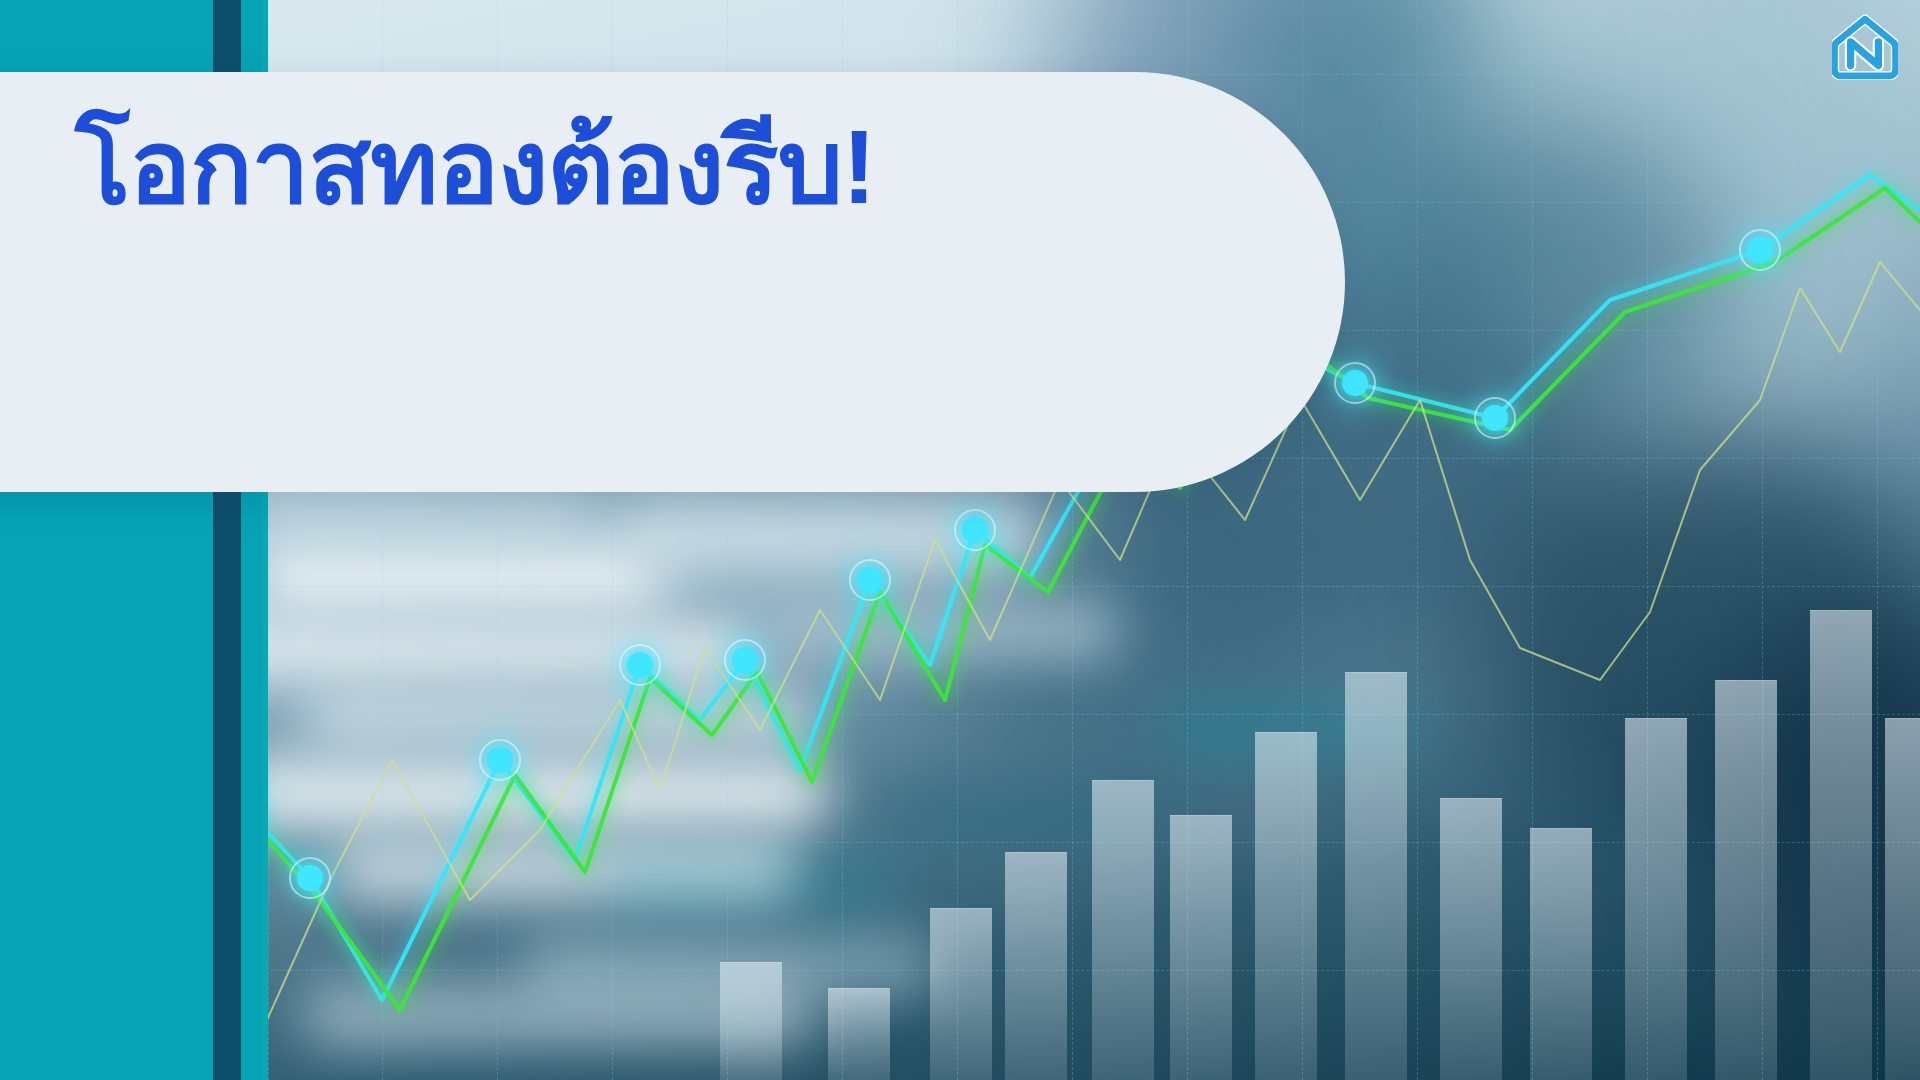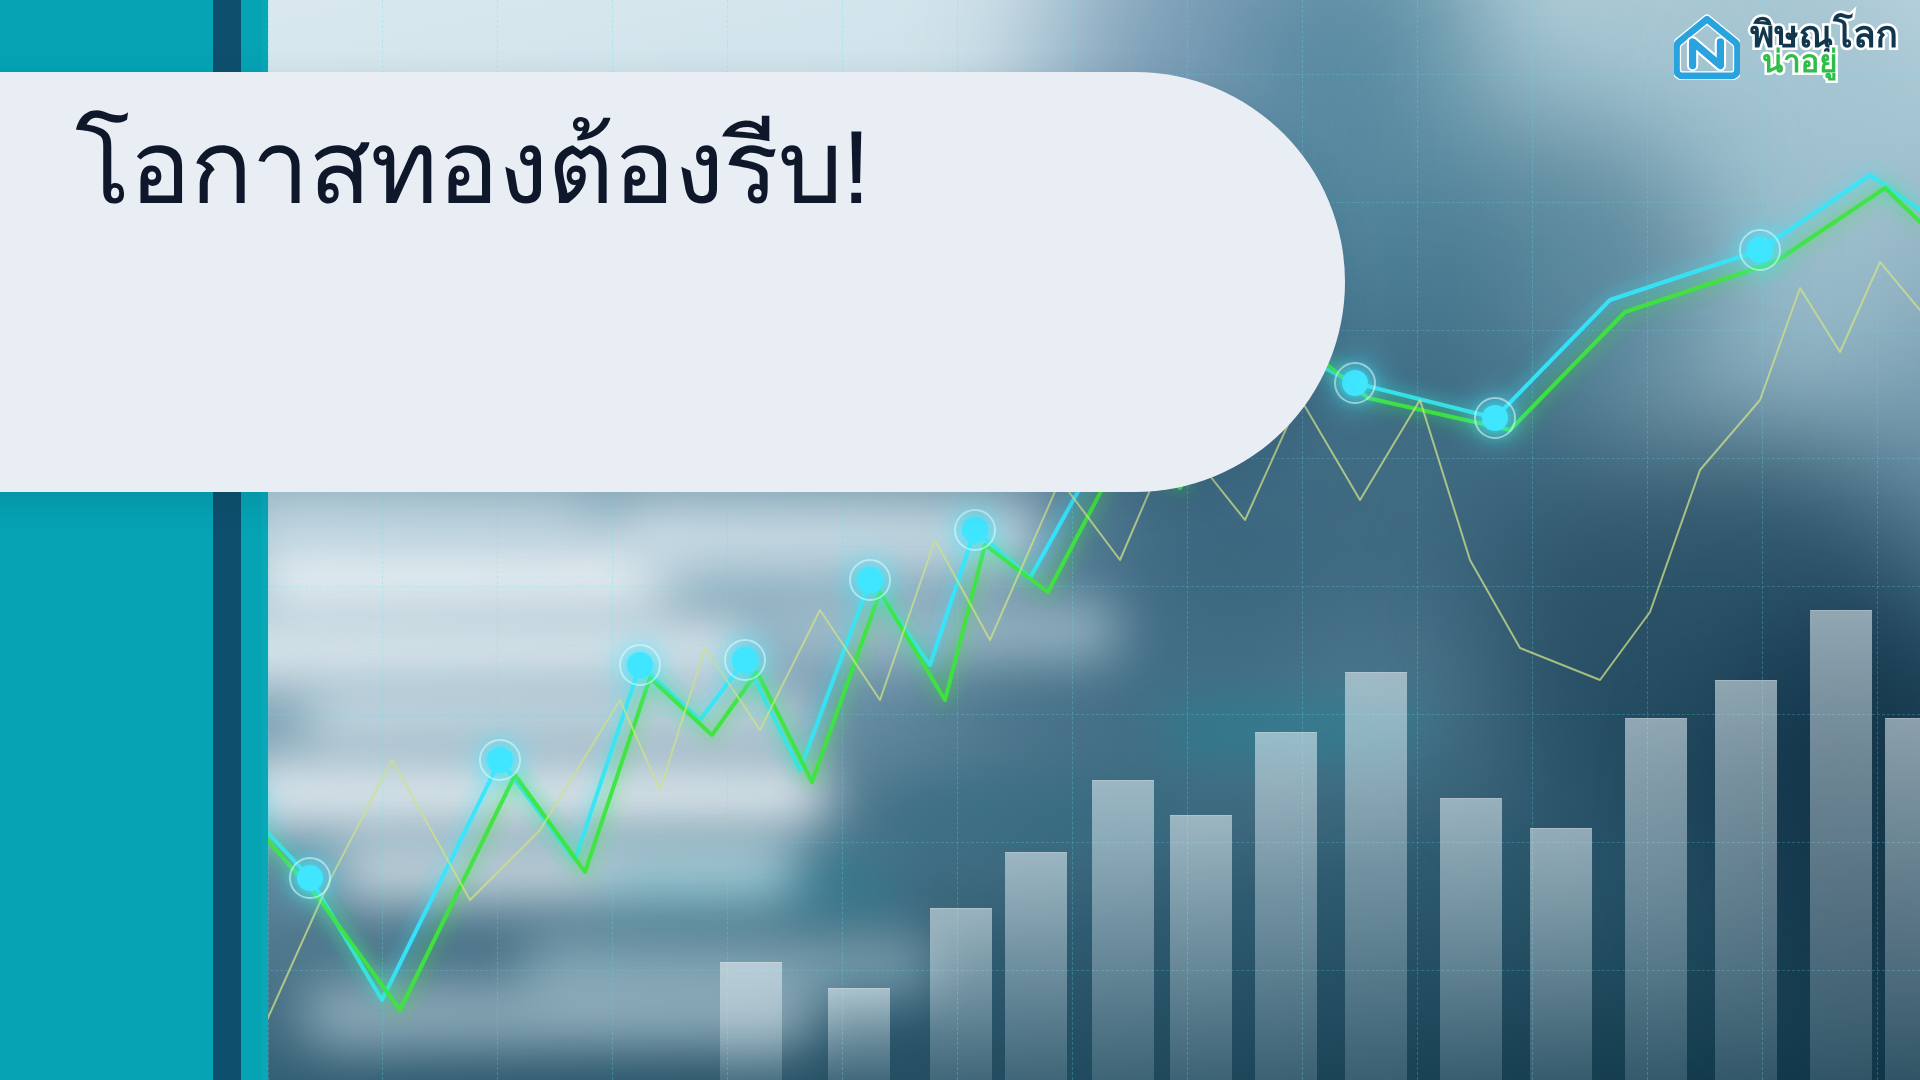--- a/index.html
+++ b/index.html
@@ -79,21 +79,21 @@
     margin:0 0 10px 0;font-weight:400;
     font-family:"Liberation Sans","DejaVu Sans",sans-serif;
   }
   .headline-1{
     font-size:103px;line-height:1.08;
     color:#0d6b73;font-weight:700;margin:0;
     letter-spacing:-1px;
   }
   .headline-2{
     font-size:103px;line-height:1.08;
-    color:#0f172a;font-weight:400;margin:0;
+    color:#1d4ed8;font-weight:700;margin:0;
     letter-spacing:-1px;
   }
 
   
   .logo{position:absolute;right:22px;top:14px;display:flex;align-items:center;gap:10px;}
   .logo-mark{width:66px;height:66px;flex:0 0 66px;}
   .logo-text{display:flex;flex-direction:column;line-height:.92;}
   .logo-main{
     font-size:37px;font-weight:700;color:#11374f;
     -webkit-text-stroke:5px #ffffff;paint-order:stroke fill;
@@ -245,19 +245,15 @@
     </div>
   </div>
 
   <div class="logo">
     <svg class="logo-mark" viewBox="0 0 64 64">
       <path d="M32 5 L59 27 a7 7 0 0 1 2.6 5.6 V54 a6 6 0 0 1-6 6 H8.4 a6 6 0 0 1-6-6 V32.6 A7 7 0 0 1 5 27 Z" fill="none" stroke="#ffffff" stroke-width="9" stroke-linejoin="round"></path>
       <path d="M32 5 L59 27 a7 7 0 0 1 2.6 5.6 V54 a6 6 0 0 1-6 6 H8.4 a6 6 0 0 1-6-6 V32.6 A7 7 0 0 1 5 27 Z" fill="none" stroke="#29a3e0" stroke-width="6.5" stroke-linejoin="round"></path>
       <path d="M18 50 V27 L45 50 V27" fill="none" stroke="#ffffff" stroke-width="11" stroke-linecap="round" stroke-linejoin="round"></path>
       <path d="M18 50 V27 L45 50 V27" fill="none" stroke="#29a3e0" stroke-width="7" stroke-linecap="round" stroke-linejoin="round"></path>
     </svg>
-    <span class="logo-text">
-      <span class="logo-main">พิษณุโลก</span>
-      <span class="logo-sub">น่าอยู่</span>
-    </span>
   </div>
 
 </div>
 
 </body></html>

